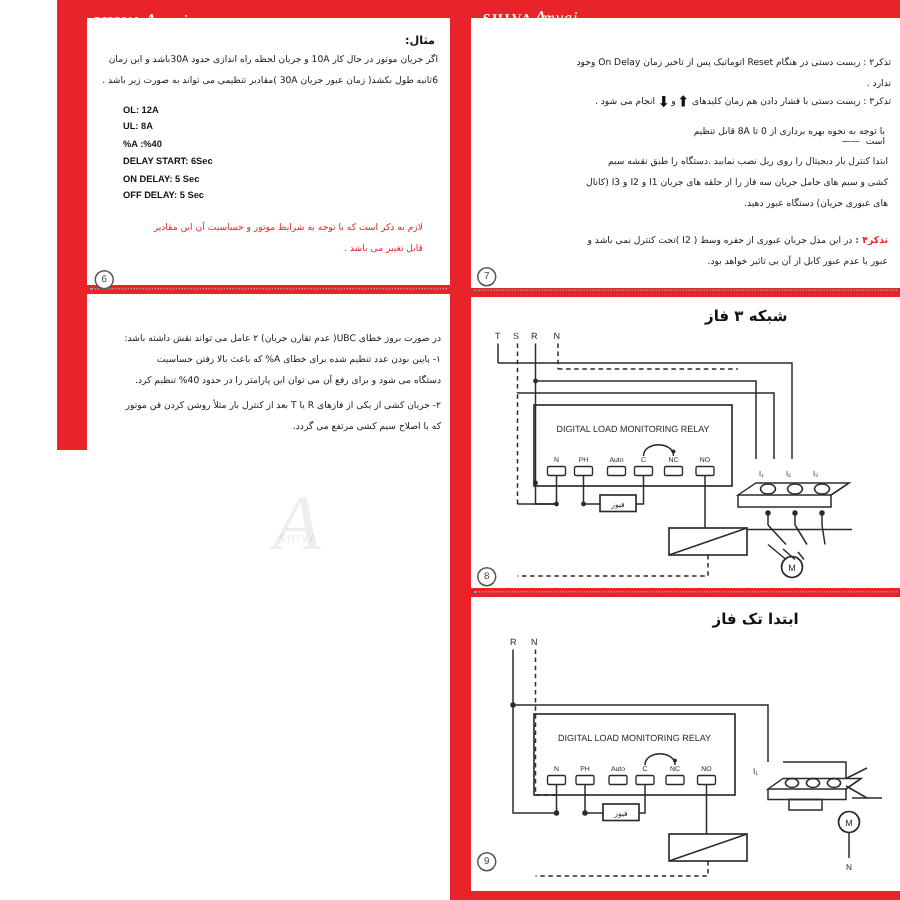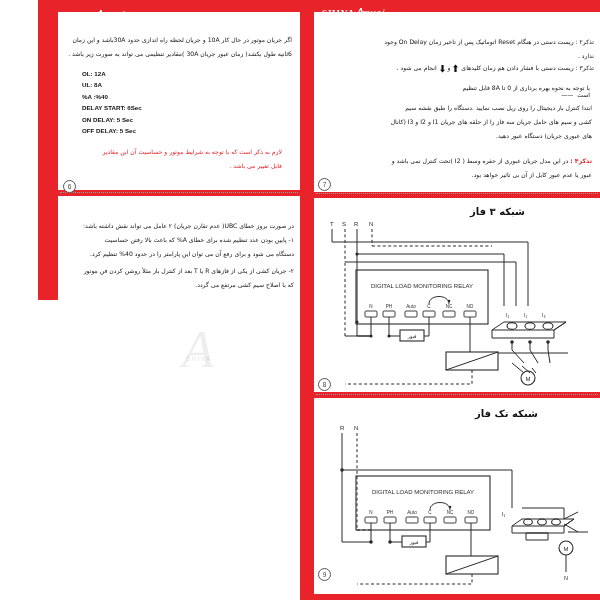--- a/index.html
+++ b/index.html
@@ -263,20 +263,21 @@
   <div class="card" id="card-left"></div>
   <div class="card" id="card-left-2"></div>
   <div class="card" id="card-right-top"></div>
   <div class="card" id="card-right-mid"></div>
   <div class="card" id="card-right-bot"></div>
 
   <div class="dotsep" style="left:316px; top:193px; width:282px;"></div>
   <div class="dotsep" style="left:316px; top:394px; width:282px;"></div>
   <div class="dotsep" style="left:60px;  top:192px; width:238px;"></div>
 
+  <div class="blk rtl h-bold" style="left:60px; top:22px; width:230px;">مثال:</div>
 
   <div class="blk rtl p-body" style="left:60px; top:34px; width:232px;">اگر جریان موتور در حال کار 10A و جریان  لحظه راه اندازی حدود 30Aباشد و این زمان</div>
 
   <div class="blk rtl p-body" style="left:60px; top:48px; width:232px;">6ثانیه طول بکشد( زمان عبور جریان 30A )مقادیر تنظیمی می تواند به صورت زیر باشد .</div>
 
   <div id="spec-list">
     <div>OL: 12A</div>
     <div>UL: 8A</div>
     <div>%A :%40</div>
     <div>DELAY START: 6Sec</div>
@@ -424,21 +425,21 @@
     <path class="d-line" d="M196 145 L208 155"></path>
     <path class="d-line" d="M206 148 L214 155"></path>
     <path class="d-line" d="M216 150 L220 155"></path>
 
     <circle class="d-box" cx="212" cy="160" r="7"></circle>
     <text class="d-txt" x="212" y="162.5" font-size="6" text-anchor="middle">M</text>
   </svg>
 
   <div class="pagenum" style="left:318px; top:378px;">8</div>
 
-  <div class="diagram-title" style="left:475px; top:408px;">شبکه تک فاز</div>
+  <div class="diagram-title" style="left:475px; top:408px;">ابتدا تک فاز</div>
 
   <svg style="position:absolute; left:316px; top:420px;" width="282" height="170" viewBox="0 0 282 170">
 
     <text class="d-txt" x="24" y="10" font-size="6">R</text>
     <text class="d-txt" x="38" y="10" font-size="6">N</text>
 
     <path class="d-line" d="M26 13 V50"></path>
     <path class="d-dash" d="M41 13 V110"></path>
     <circle class="d-dot" cx="26" cy="50" r="1.8"></circle>
 

